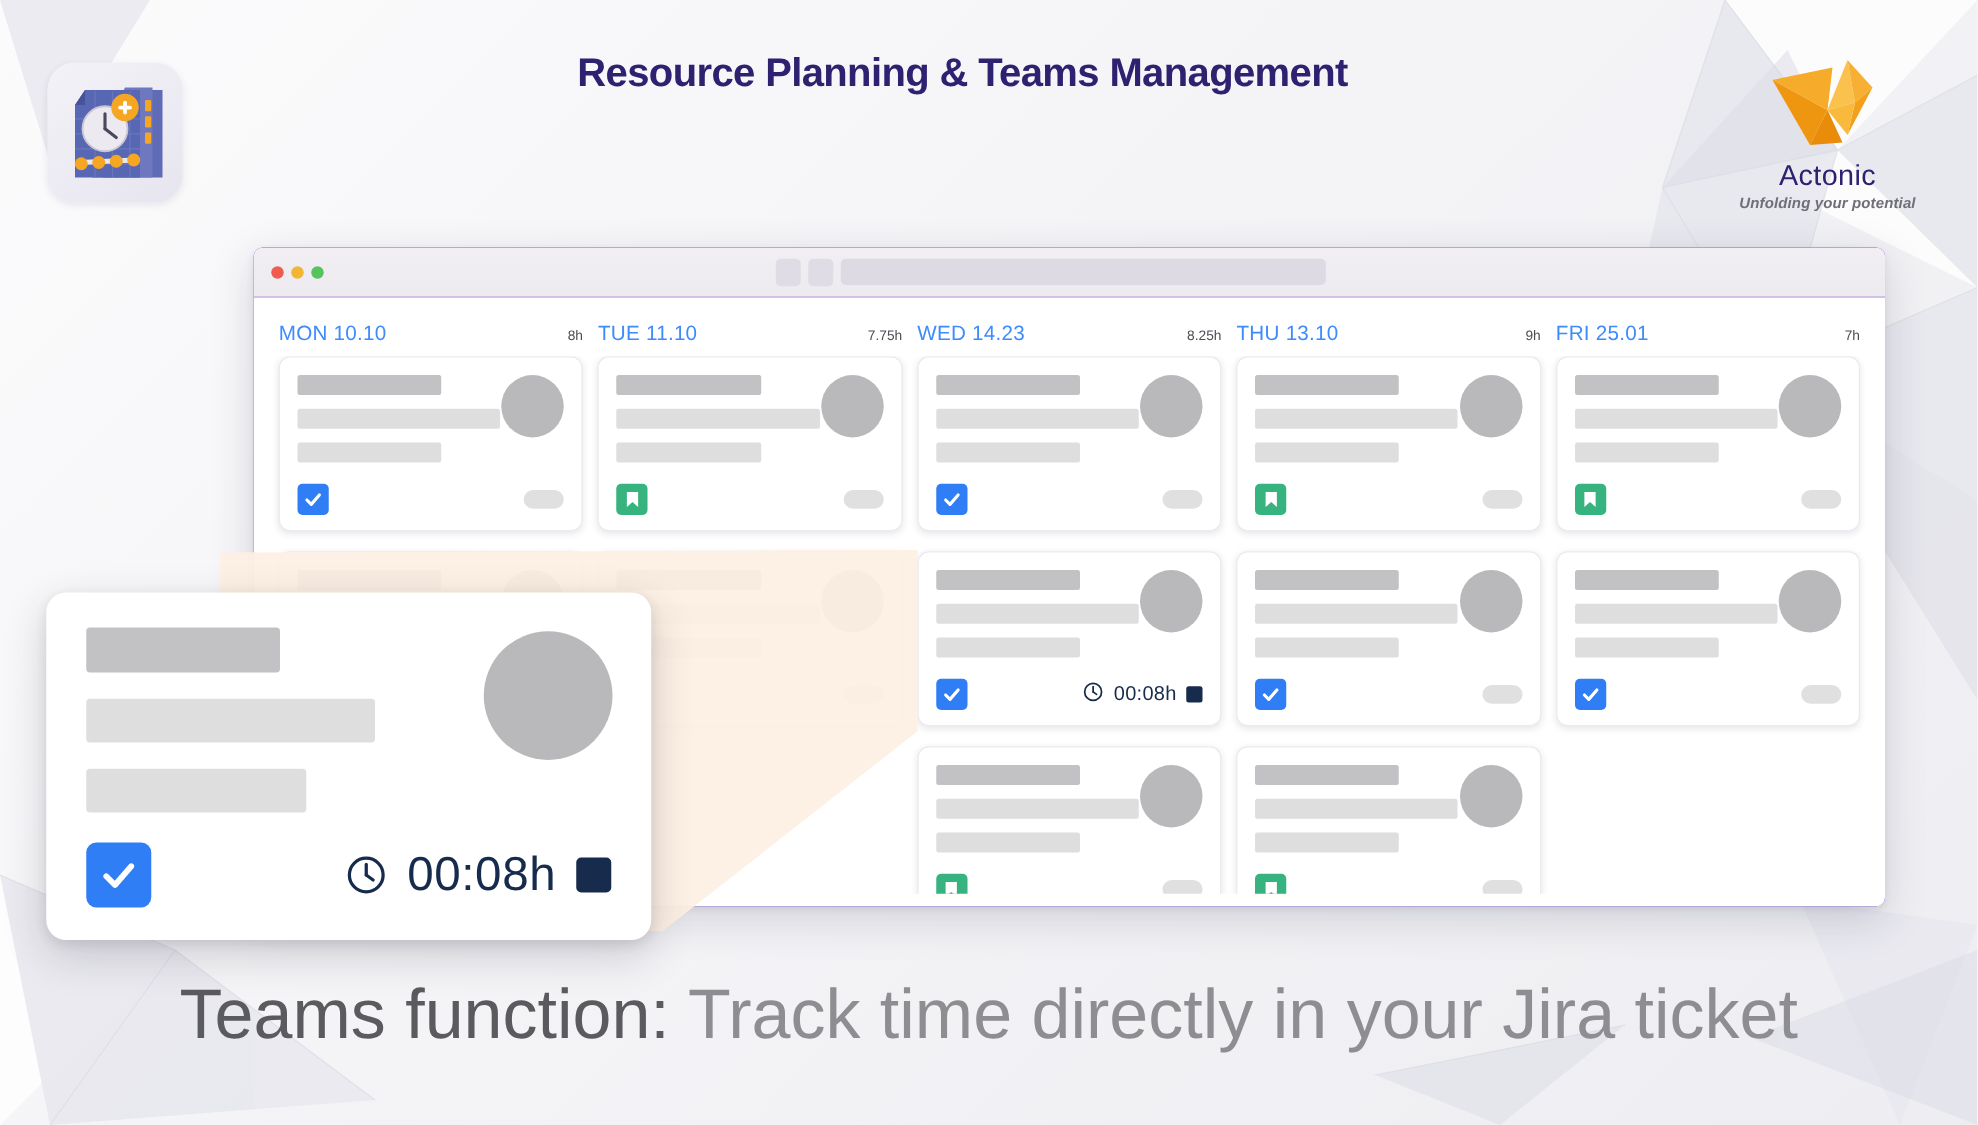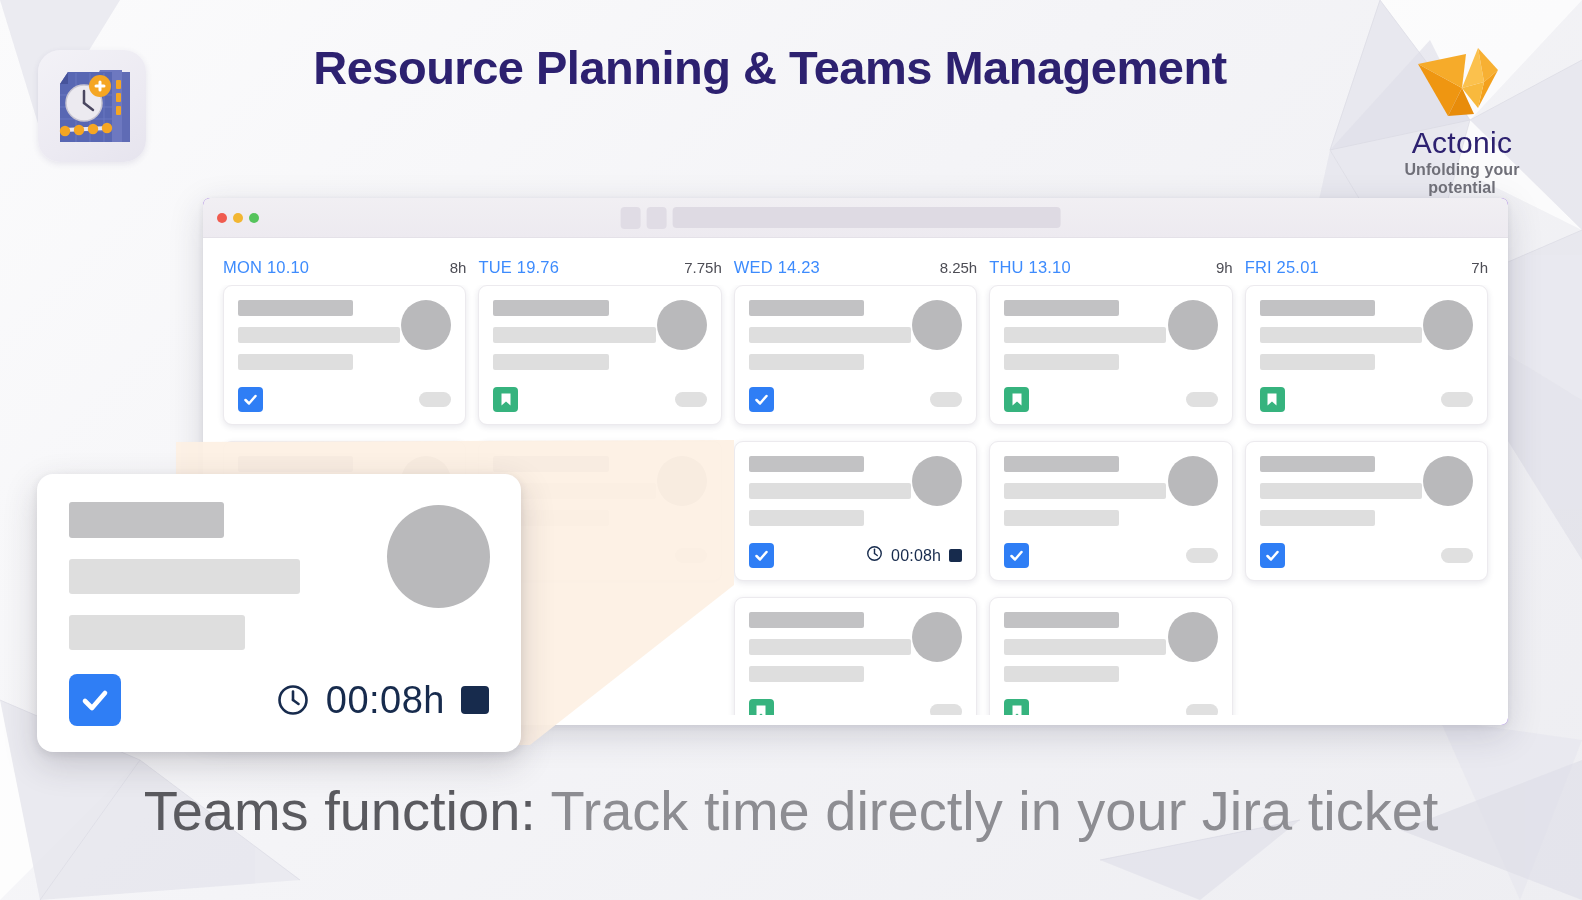--- a/index.html
+++ b/index.html
@@ -38,42 +38,43 @@
     left: 170px; top: 38px;
     width: 1200px;
     text-align: center;
     color: #2d2170;
     font-weight: bold;
     font-size: 47px;
     line-height: 1.28;
     letter-spacing: -0.5px;
     z-index: 5;
   }
-  #headline .line2 { display: block; font-size: 47px; }
+  #headline .line2 { display: block; font-size: 32px; }
 
   #brand {
     position: absolute;
     right: 30px; top: 38px;
     width: 180px;
     text-align: center;
     z-index: 5;
   }
   #brand-name {
     color: #2d2170;
-    font-size: 30px;
+    font-size: 23px;
     font-weight: normal;
     letter-spacing: .3px;
     margin-top: 2px;
   }
   #brand-tag {
     color: #6f6f78;
-    font-size: 16px;
+    font-size: 12px;
     font-weight: bold;
     letter-spacing: .1px;
     margin-top: 1px;
+    font-style: italic;
   }
 
   
   #browser {
     position: absolute;
     left: 203px; top: 198px;
     width: 1305px; height: 527px;
     background: #6d28d9;
     border-radius: 7px;
     box-shadow: 0 10px 34px rgba(40,40,70,.17), 0 2px 6px rgba(40,40,70,.09);
@@ -115,21 +116,21 @@
     padding: 20px 0 8px 0;
   }
   .day-head-cell {
     flex: 1 1 0;
     display: flex;
     justify-content: space-between;
     align-items: baseline;
     padding: 0 6px;
   }
   .day-label { color: #3d8bfd; font-size: 16.5px; letter-spacing: .2px; }
-  .day-hours { color: #4d4d55; font-size: 15px; }
+  .day-hours { color: #4d4d55; font-size: 11px; }
 
   #grid {
     display: flex;
     gap: 0;
     height: 430px;
     overflow: hidden;
   }
   .day-col {
     flex: 1 1 0;
     display: flex;
@@ -359,21 +360,21 @@
   </div>
 
   <div id="sheet">
 
     <div id="day-head">
       <div class="day-head-cell">
         <span class="day-label">MON 10.10</span>
         <span class="day-hours">8h</span>
       </div>
       <div class="day-head-cell">
-        <span class="day-label">TUE 19.76</span>
+        <span class="day-label">TUE 11.10</span>
         <span class="day-hours">7.75h</span>
       </div>
       <div class="day-head-cell">
         <span class="day-label">WED 14.23</span>
         <span class="day-hours">8.25h</span>
       </div>
       <div class="day-head-cell">
         <span class="day-label">THU 13.10</span>
         <span class="day-hours">9h</span>
       </div>

